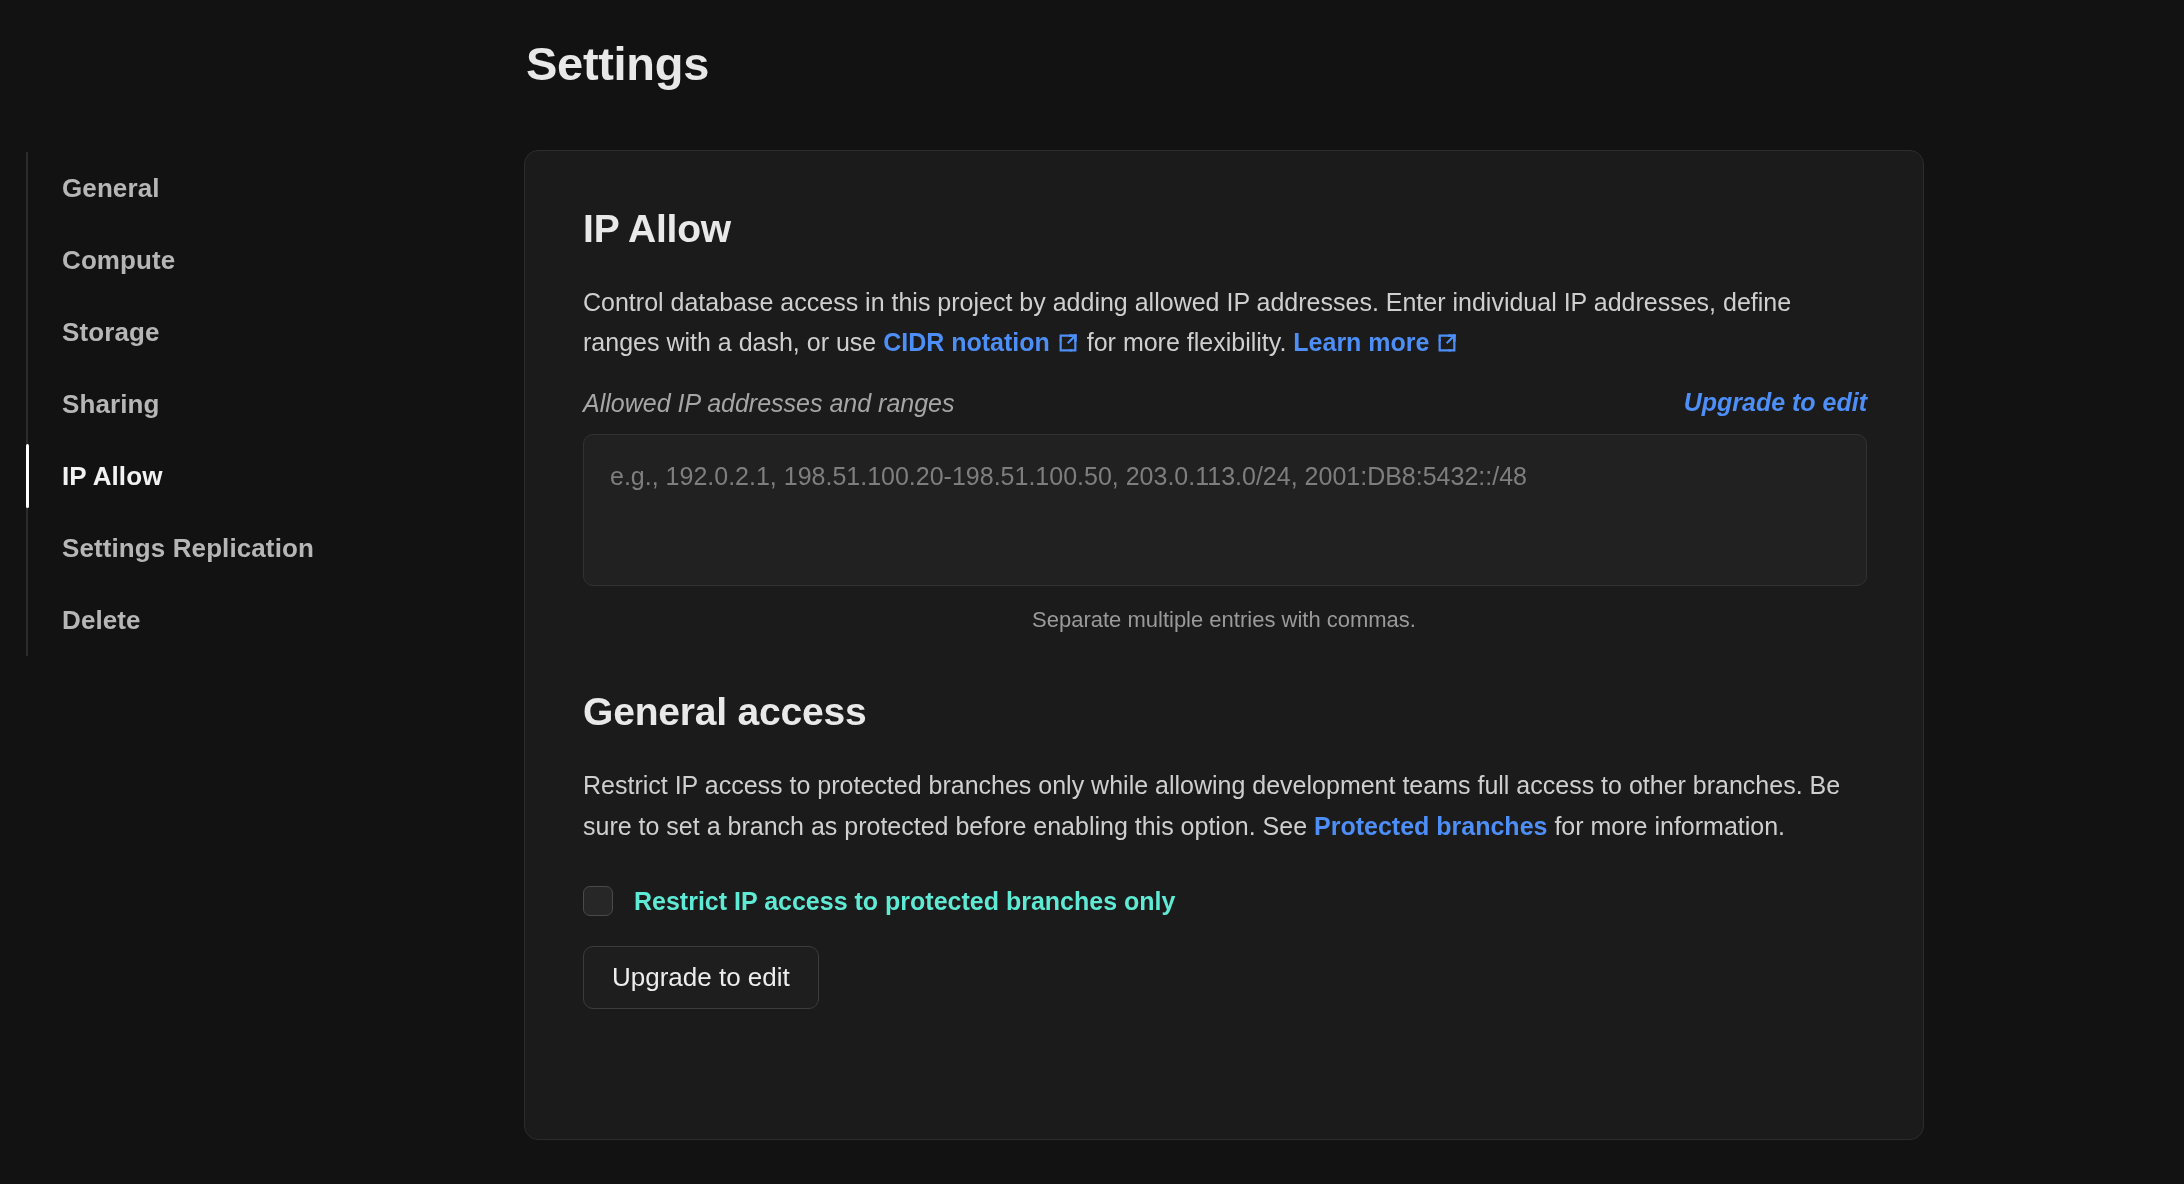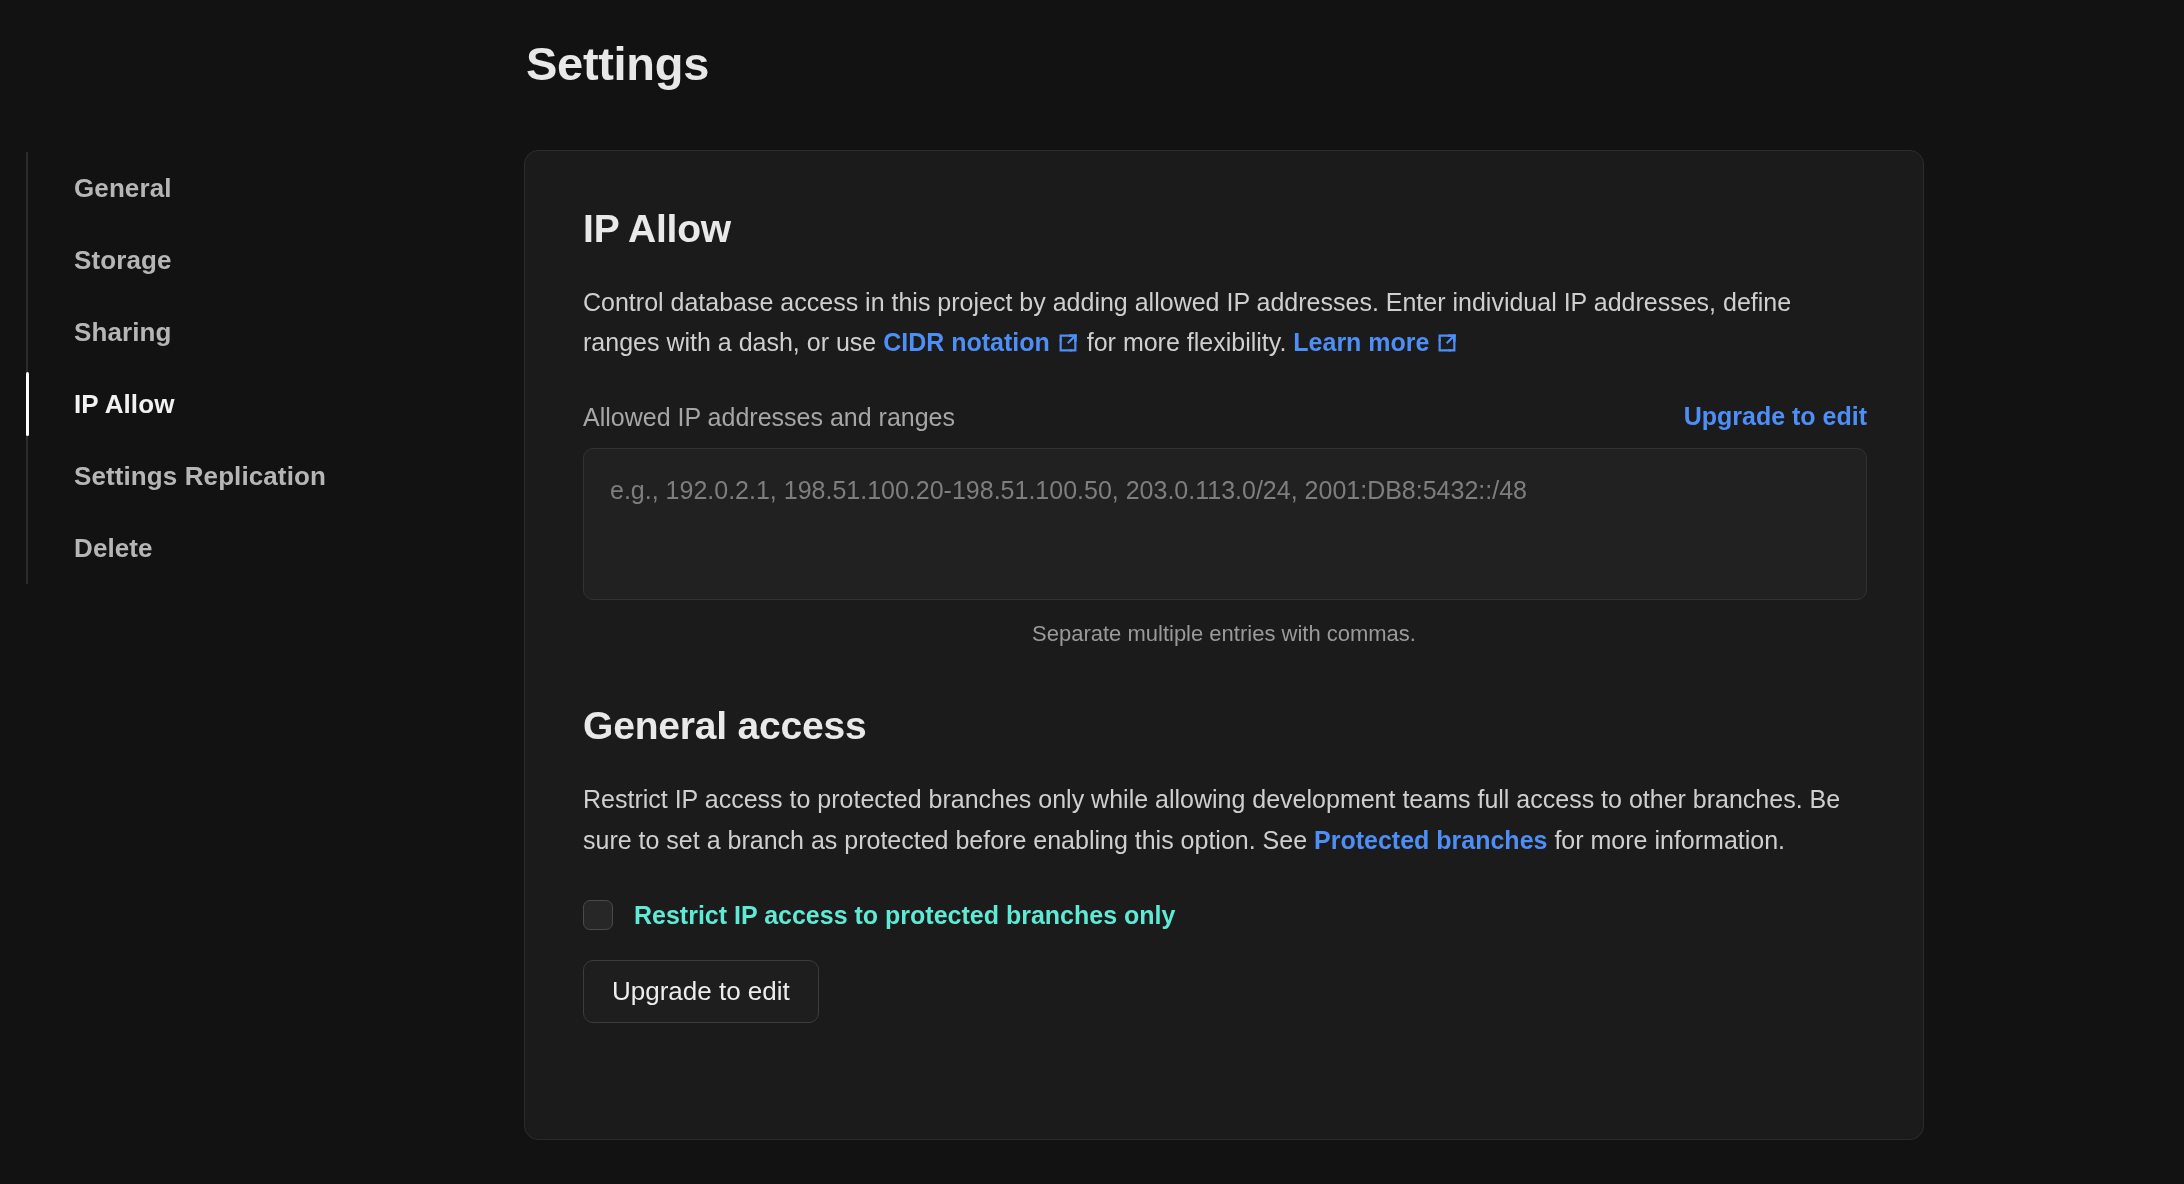--- a/index.html
+++ b/index.html
@@ -47,21 +47,20 @@
     align-items: center;
     padding-left: 34px;
     cursor: pointer;
   }
   .nav-item .nav-label {
     font-size: 26px;
     font-weight: 600;
     color: #b6b6b6;
     letter-spacing: 0.1px;
     line-height: 1;
-    margin-left: 12px;
   }
   .nav-item.active .nav-label { color: #f2f2f2; }
   .nav-item.active::before {
     content: "";
     position: absolute;
     left: -2px;
     top: 4px;
     bottom: 4px;
     width: 3px;
     background: #ffffff;
@@ -109,25 +108,26 @@
   }
   .ext-icon {
     display: inline-block;
     vertical-align: -3px;
     margin-left: 7px;
     margin-right: 1px;
   }
 
   
   .field-row {
-    margin-top: 36px;
+    margin-top: 22px;
     display: flex;
     align-items: center;
     justify-content: space-between;
     width: 1284px;
+    font-style: italic;
   }
   .field-label {
     font-size: 25px;
     color: #a6a6a6;
     line-height: 1.2;
   }
   .upgrade-link {
     font-size: 25px;
     font-weight: 700;
     color: #4e8ef7;
@@ -206,20 +206,23 @@
 <body>
 
 <div class="page">
 
   <div class="page-title">Settings</div>
 
   <nav class="sidebar">
     <ul class="nav-list">
       <li class="nav-item">
         <span class="nav-label">General</span>
+      </li>
+      <li class="nav-item">
+        <span class="nav-label">Compute</span>
       </li>
       <li class="nav-item">
         <span class="nav-label">Storage</span>
       </li>
       <li class="nav-item">
         <span class="nav-label">Sharing</span>
       </li>
       <li class="nav-item active">
         <span class="nav-label">IP Allow</span>
       </li>

